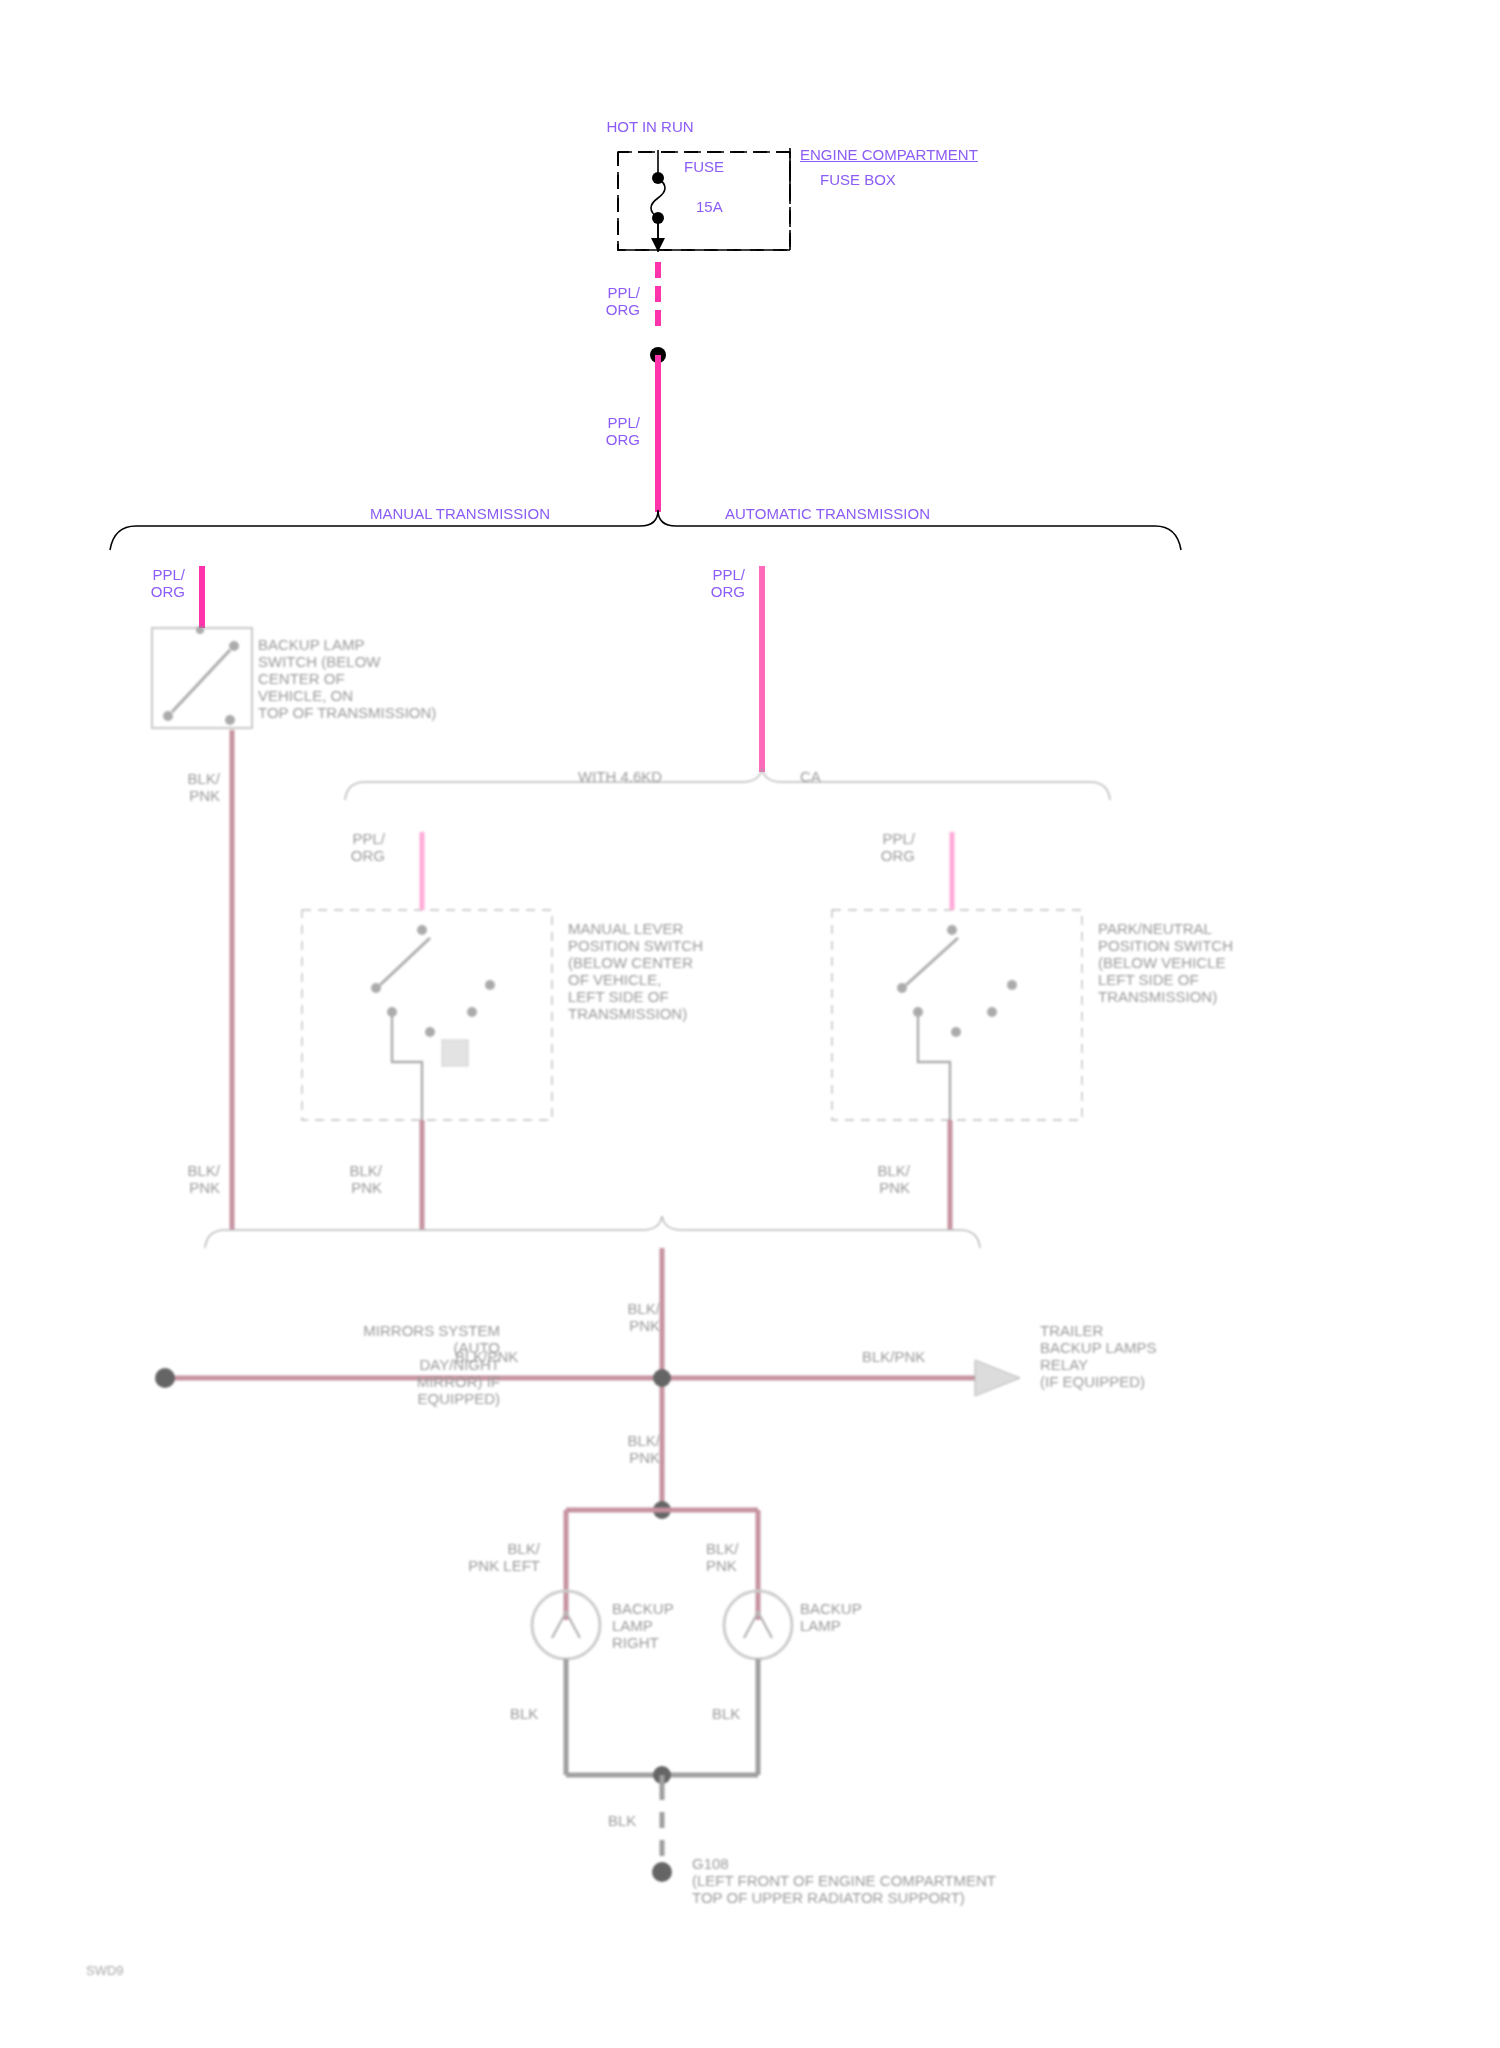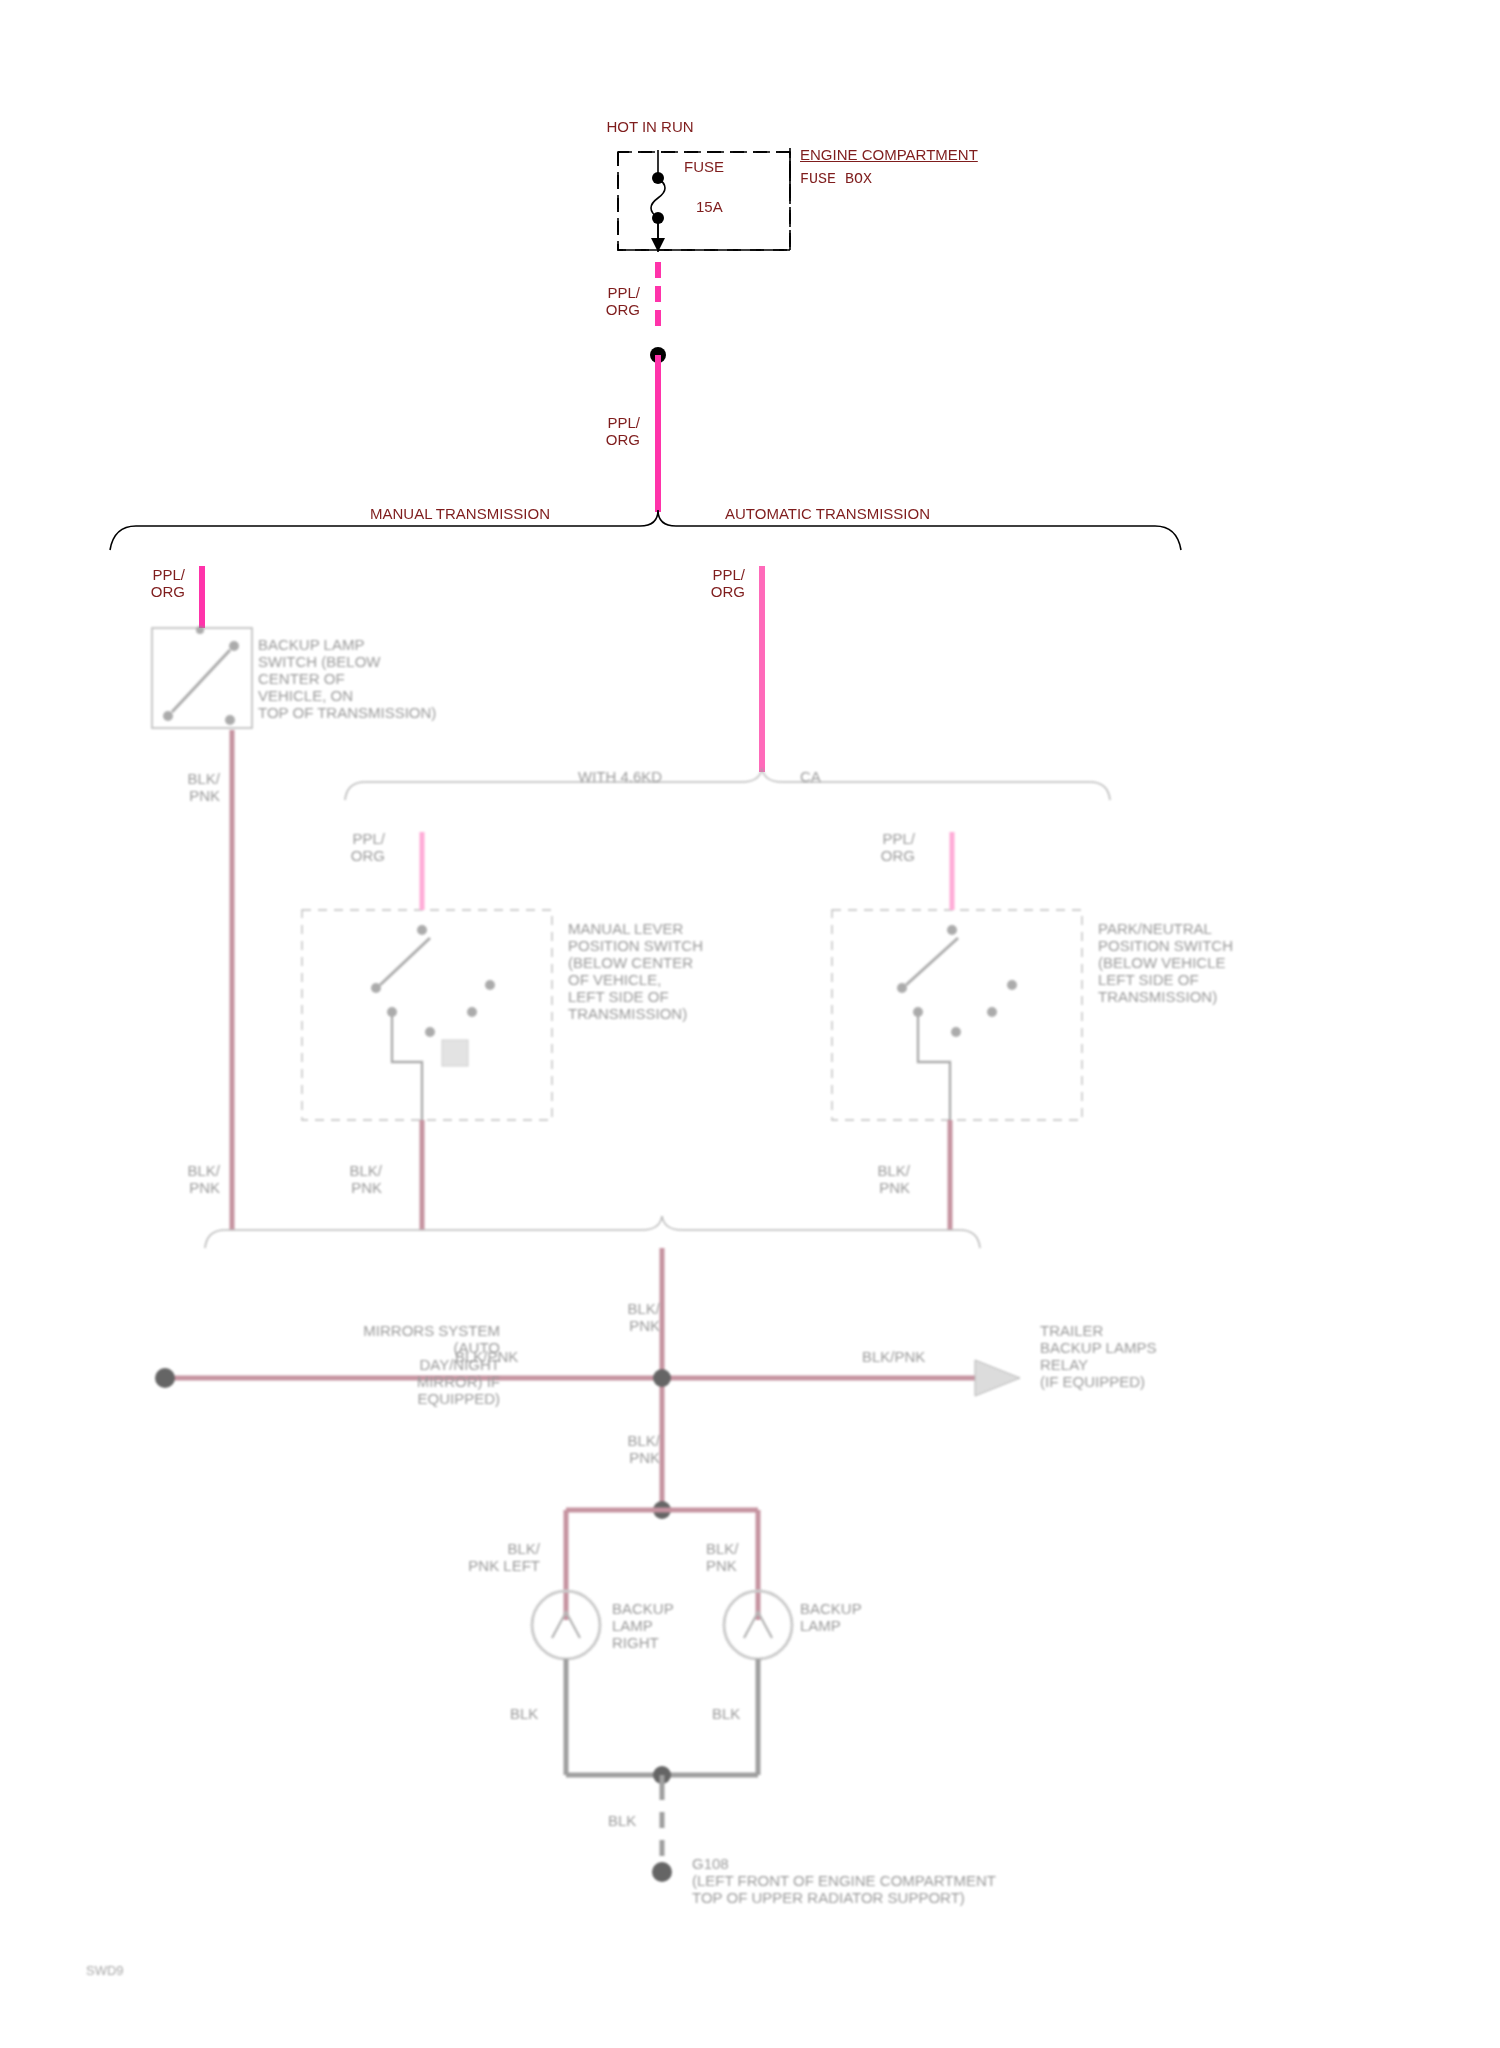--- a/index.html
+++ b/index.html
@@ -1,18 +1,18 @@
 <!DOCTYPE html>
 <html><head>
 <meta charset="utf-8">
 <style>
   html,body{margin:0;padding:0;background:#ffffff;}
   body{width:1500px;height:2048px;position:relative;font-family:"Liberation Sans", sans-serif;color:#000;}
   .canvas{position:absolute;left:0;top:0;width:1500px;height:2048px;}
-  .lbl{position:absolute;font-size:15px;line-height:17px;color:#7f1d1d;white-space:pre;}
+  .lbl{position:absolute;font-size:15px;line-height:17px;color:#8b5cf6;white-space:pre;}
   .lbl.small{font-size:13px;line-height:15px;}
   .lbl.blur{color:#9b9b9b;filter:blur(1.1px);}
   .lbl.blur2{color:#a6a6a6;filter:blur(1.3px);}
   .lbl.r{text-align:right;}
   svg{position:absolute;left:0;top:0;}
   .thin{stroke:#000;stroke-width:1.6;fill:none;}
   .dash{stroke:#000;stroke-width:1.6;fill:none;stroke-dasharray:14 9;}
   .dot{fill:#000;}
   .blurlayer{filter:blur(1.2px);opacity:.72;}
 </style>
@@ -51,21 +51,21 @@
 
     <line x1="202" y1="566" x2="202" y2="628" stroke="#ff33aa" stroke-width="6"></line>
 
     <line x1="762" y1="566" x2="762" y2="772" stroke="#ff6aba" stroke-width="6"></line>
   </svg>
 
   <div class="lbl" style="left:650px;top:118px;transform:translateX(-50%);">HOT IN RUN</div>
   <div class="lbl" style="left:684px;top:158px;">FUSE</div>
   <div class="lbl" style="left:696px;top:198px;">15A</div>
   <div class="lbl" style="left:800px;top:146px;text-decoration:underline;">ENGINE COMPARTMENT</div>
-  <div class="lbl" style="left:800px;top:171px;font-family:Liberation Mono, monospace;">FUSE BOX</div>
+  <div class="lbl" style="left:820px;top:171px;">FUSE BOX</div>
 
   <div class="lbl r" style="left:550px;top:284px;width:90px;">PPL/
 ORG</div>
   <div class="lbl r" style="left:550px;top:414px;width:90px;">PPL/
 ORG</div>
 
   <div class="lbl" style="left:370px;top:505px;">MANUAL TRANSMISSION</div>
   <div class="lbl" style="left:725px;top:505px;text-align:right;">AUTOMATIC TRANSMISSION</div>
 
   <div class="lbl r" style="left:95px;top:566px;width:90px;">PPL/

